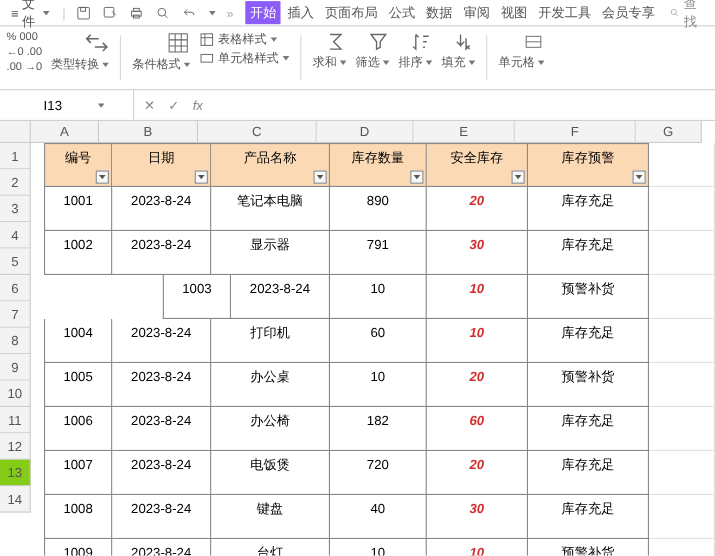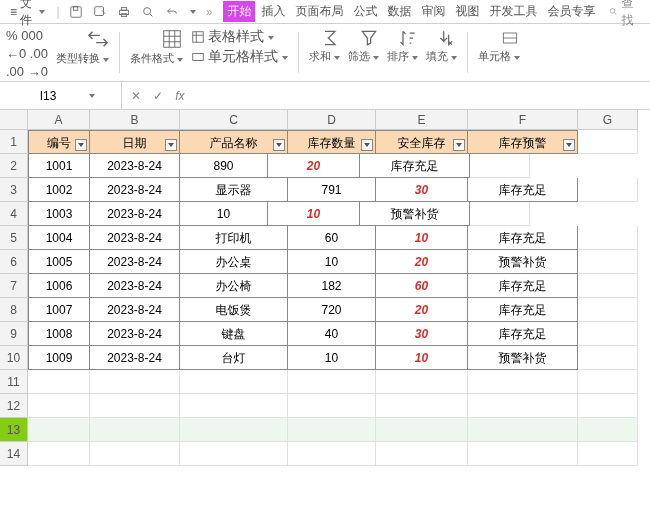--- a/index.html
+++ b/index.html
@@ -4,50 +4,50 @@
 <style>
 * { box-sizing: border-box; margin: 0; padding: 0; font-family: "Microsoft YaHei", sans-serif; }
 body { background: #fff; font-size: 12px; overflow: hidden; width: 650px; height: 505px; }
 
 .menubar { display: flex; align-items: center; height: 24px; border-bottom: 1px solid #d0d0d0; padding: 0 4px; gap: 4px; color: #555; }
 .menubar .file-btn { display: flex; align-items: center; gap: 3px; padding: 0 6px; cursor: pointer; }
 .menubar .sep { color: #ccc; margin: 0 2px; }
 .menubar .icon-btn { cursor: pointer; padding: 0 3px; display: inline-flex; }
 .menubar .tabs { display: flex; gap: 2px; margin-left: 4px; }
 .menubar .tab { padding: 2px 4px; cursor: pointer; white-space: nowrap; }
-.menubar .tab.active { background: #d946ef; color: #fff; }
+.menubar .tab.active { background: #8b5cf6; color: #fff; }
 .menubar .search { margin-left: auto; display: flex; align-items: center; gap: 3px; color: #888; padding: 0 6px; cursor: pointer; }
 
 .ribbon { display: flex; height: 58px; border-bottom: 1px solid #d0d0d0; padding: 4px 6px; gap: 8px; color: #555; }
 .ribbon .vsep { width: 1px; background: #d8d8d8; margin: 4px 2px; }
-.ribbon .stack { display: flex; flex-direction: column; gap: 3px; font-size: 13px; }
+.ribbon .stack { display: flex; flex-direction: column; gap: 3px; font-size: 10px; }
 .ribbon .stack span { text-align: left; }
 .ribbon .btn { display: flex; flex-direction: column; align-items: flex-end; cursor: pointer; gap: 1px; font-size: 11px; }
 .ribbon .btn .lbl { display: flex; align-items: center; gap: 2px; }
 .ribbon .hstack { display: flex; flex-direction: column; gap: 2px; }
-.ribbon .hrow { display: flex; align-items: center; gap: 3px; cursor: pointer; font-size: 14px; }
+.ribbon .hrow { display: flex; align-items: center; gap: 3px; cursor: pointer; font-size: 11px; }
 .ribbon svg { flex-shrink: 0; }
 
 .namebox-row { display: flex; align-items: flex-start; height: 28px; border-bottom: 1px solid #d0d0d0; }
 .namebox { width: 122px; border-right: 1px solid #d0d0d0; height: 100%; display: flex; align-items: center; padding: 0 8px; }
 .namebox input { border: none; outline: none; width: 80px; text-align: center; font-size: 12px; }
 .namebox .dd { cursor: pointer; color: #888; }
 .fx-area { display: flex; align-items: center; height: 100%; padding: 0 6px; gap: 6px; flex: 1; }
 .fx-area .fx-icon { cursor: pointer; color: #888; padding: 0 3px; }
 .fx-area input { border: none; outline: none; flex: 1; font-size: 12px; }
 
 .grid-wrap { position: relative; }
 .corner { position: absolute; left: 0; top: 0; width: 28px; height: 20px; background: #f3f3f3; border-right: 1px solid #ccc; border-bottom: 1px solid #ccc; }
 .col-headers { display: flex; margin-left: 28px; height: 20px; }
 .col-h { background: #f3f3f3; border-right: 1px solid #ccc; border-bottom: 1px solid #ccc; text-align: center; line-height: 20px; font-size: 12px; color: #555; }
 .row-headers { position: absolute; left: 0; top: 20px; width: 28px; }
 .row-h { height: 24px; background: #f3f3f3; border-right: 1px solid #ccc; border-bottom: 1px solid #ccc; text-align: center; line-height: 24px; font-size: 12px; color: #555; }
 .row-h.sel { background: #84cc16; }
 .cells { margin-left: 28px; margin-top: 0; }
-.row { display: flex; height: 24px; }
+.row { display: flex; height: 40px; justify-content: flex-end; }
 .cell { border-right: 1px solid #e0e0e0; border-bottom: 1px solid #e0e0e0; line-height: 24px; padding: 0 4px; overflow: hidden; white-space: nowrap; font-size: 12px; position: relative; }
 .cell.hdr { background: #fbd9b5; text-align: center; border: 1px solid #888; border-left: none; border-top: 1px solid #888; font-weight: 400; }
 .cell.hdr:first-child { border-left: 1px solid #888; }
 .cell.data { text-align: center; border: 1px solid #888; border-left: none; border-top: none; }
 .cell.data:first-child { border-left: 1px solid #888; }
 .cell.red { color: #d32f2f; font-weight: bold; font-style: italic; }
 .cell .filter { position: absolute; right: 2px; bottom: 2px; width: 12px; height: 12px; border: 1px solid #888; background: #f8f8f8; cursor: pointer; display: flex; align-items: center; justify-content: center; }
 .cell .filter::after { content: ""; border-left: 3px solid transparent; border-right: 3px solid transparent; border-top: 4px solid #555; }
 .row.sel-row .cell { background: #eef7ee; }
 
@@ -256,20 +256,21 @@
         <div class="cell w-b hdr">日期<span class="filter"></span></div>
         <div class="cell w-c hdr">产品名称<span class="filter"></span></div>
         <div class="cell w-d hdr">库存数量<span class="filter"></span></div>
         <div class="cell w-e hdr">安全库存<span class="filter"></span></div>
         <div class="cell w-f hdr">库存预警<span class="filter"></span></div>
         <div class="cell w-g "></div>
       </div>
       <div class="row ">
         <div class="cell w-a data">1001</div>
         <div class="cell w-b data">2023-8-24</div>
+        <div class="cell w-c data">笔记本电脑</div>
         <div class="cell w-d data">890</div>
         <div class="cell w-e data red">20</div>
         <div class="cell w-f data">库存充足</div>
         <div class="cell w-g "></div>
       </div>
       <div class="row ">
         <div class="cell w-a data">1002</div>
         <div class="cell w-b data">2023-8-24</div>
         <div class="cell w-c data">显示器</div>
         <div class="cell w-d data">791</div>

